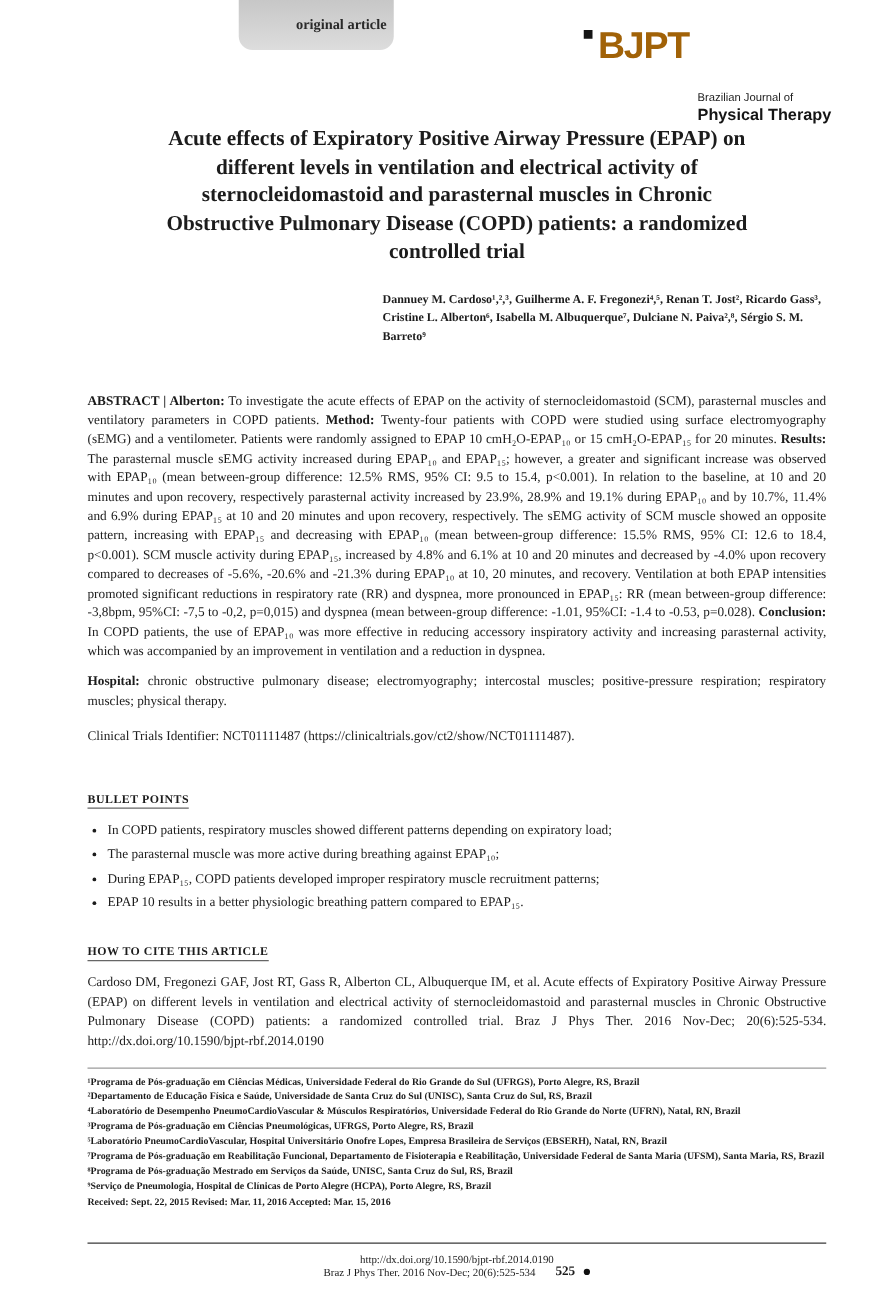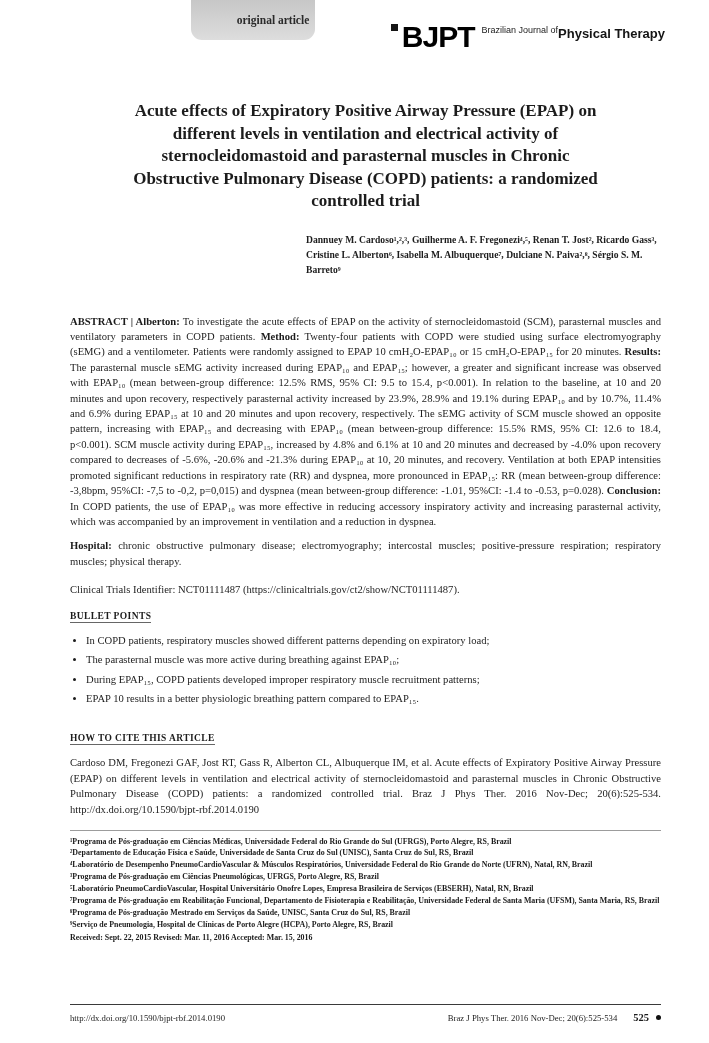--- a/index.html
+++ b/index.html
@@ -11,45 +11,45 @@
   .tab{
     position:absolute;top:0;left:191px;width:124px;height:40px;
     background:linear-gradient(180deg,#c7c7c7 0%,#dddddd 100%);
     border-radius:0 0 11px 11px;display:flex;align-items:center;justify-content:center;
   }
   .tab-label{font-size:11.5px;font-weight:700;color:#2a2a2a;padding-left:40px;}
   
   .logo{position:absolute;top:22px;right:44px;display:flex;align-items:flex-start;gap:7px;}
   .logo-mark-wrap{position:relative;padding-left:11px;}
   .logo-square{position:absolute;left:0;top:2px;width:7px;height:7px;background:#151515;}
-  .logo-mark{font-family:"Liberation Sans","DejaVu Sans",sans-serif;font-weight:700;font-size:30px;line-height:1;letter-spacing:-1px;color:#000000;}
-  .logo-text{display:flex;flex-direction:row;padding-top:3px;}
+  .logo-mark{font-family:"Liberation Sans","DejaVu Sans",sans-serif;font-weight:700;font-size:30px;line-height:1;letter-spacing:-1px;color:#a16207;}
+  .logo-text{display:flex;flex-direction:column;padding-top:3px;margin-top:48px;}
   .logo-line1{font-family:"Liberation Sans","DejaVu Sans",sans-serif;font-size:9px;color:#222;}
   .logo-line2{font-family:"Liberation Sans","DejaVu Sans",sans-serif;font-size:13px;font-weight:700;color:#151515;margin-top:1px;}
   
   main{padding:0 48px 0 70px;}
   .title{margin:100px auto 0;max-width:492px;text-align:center;font-size:17px;font-weight:700;line-height:1.33;}
   .authors{margin:20px 0 0 236px;font-size:9.6px;font-weight:700;line-height:1.55;}
   .abstract{margin:36px 0 0;font-size:10.6px;line-height:1.455;text-align:justify;}
   .keywords{margin:9px 0 0;font-size:10.6px;line-height:1.455;text-align:justify;}
   .trials{margin:15px 0 0;font-size:10.6px;}
   .sec-head{display:inline-block;font-size:9.5px;font-weight:700;letter-spacing:0.4px;border-bottom:1px solid #666;padding-bottom:1px;}
-  .bullet-head{margin-top:16px;}
+  .bullet-head{margin-top:40px;}
   .cite-head{margin-top:22px;}
   ul.bullets{margin:11px 0 0 16px;padding:0;}
   ul.bullets li{font-size:10.6px;line-height:1.35;margin-bottom:5px;}
   .citation{margin:10px 0 0;font-size:10.6px;line-height:1.47;text-align:justify;}
   .foot-rule{margin:12px 0 0;border:0;border-top:1px solid #9c9c9c;height:0;}
   .affils{margin-top:5px;}
   .affils div{font-size:7.9px;line-height:1.5;font-weight:bold;}
   .dates{font-size:7.9px;line-height:1.5;margin-top:2px;}
   
   .footer{
     position:absolute;left:70px;right:48px;bottom:20px;border-top:1px solid #3a3a3a;
-    padding-top:7px;display:flex;justify-content:space-between;align-items:center;font-size:8.7px;
+    padding-top:7px;display:flex;justify-content:space-between;align-items:center;font-size:8.7px;flex-direction:column;
   }
   .footer-right{display:flex;align-items:center;}
   .footer-cite{margin-right:16px;}
   .page-num{font-weight:700;font-size:10.5px;}
   .page-dot{width:5px;height:5px;border-radius:50%;background:#101010;margin-left:7px;}
   b{font-weight:700;}
 </style>
 </head>
 <body>
 

